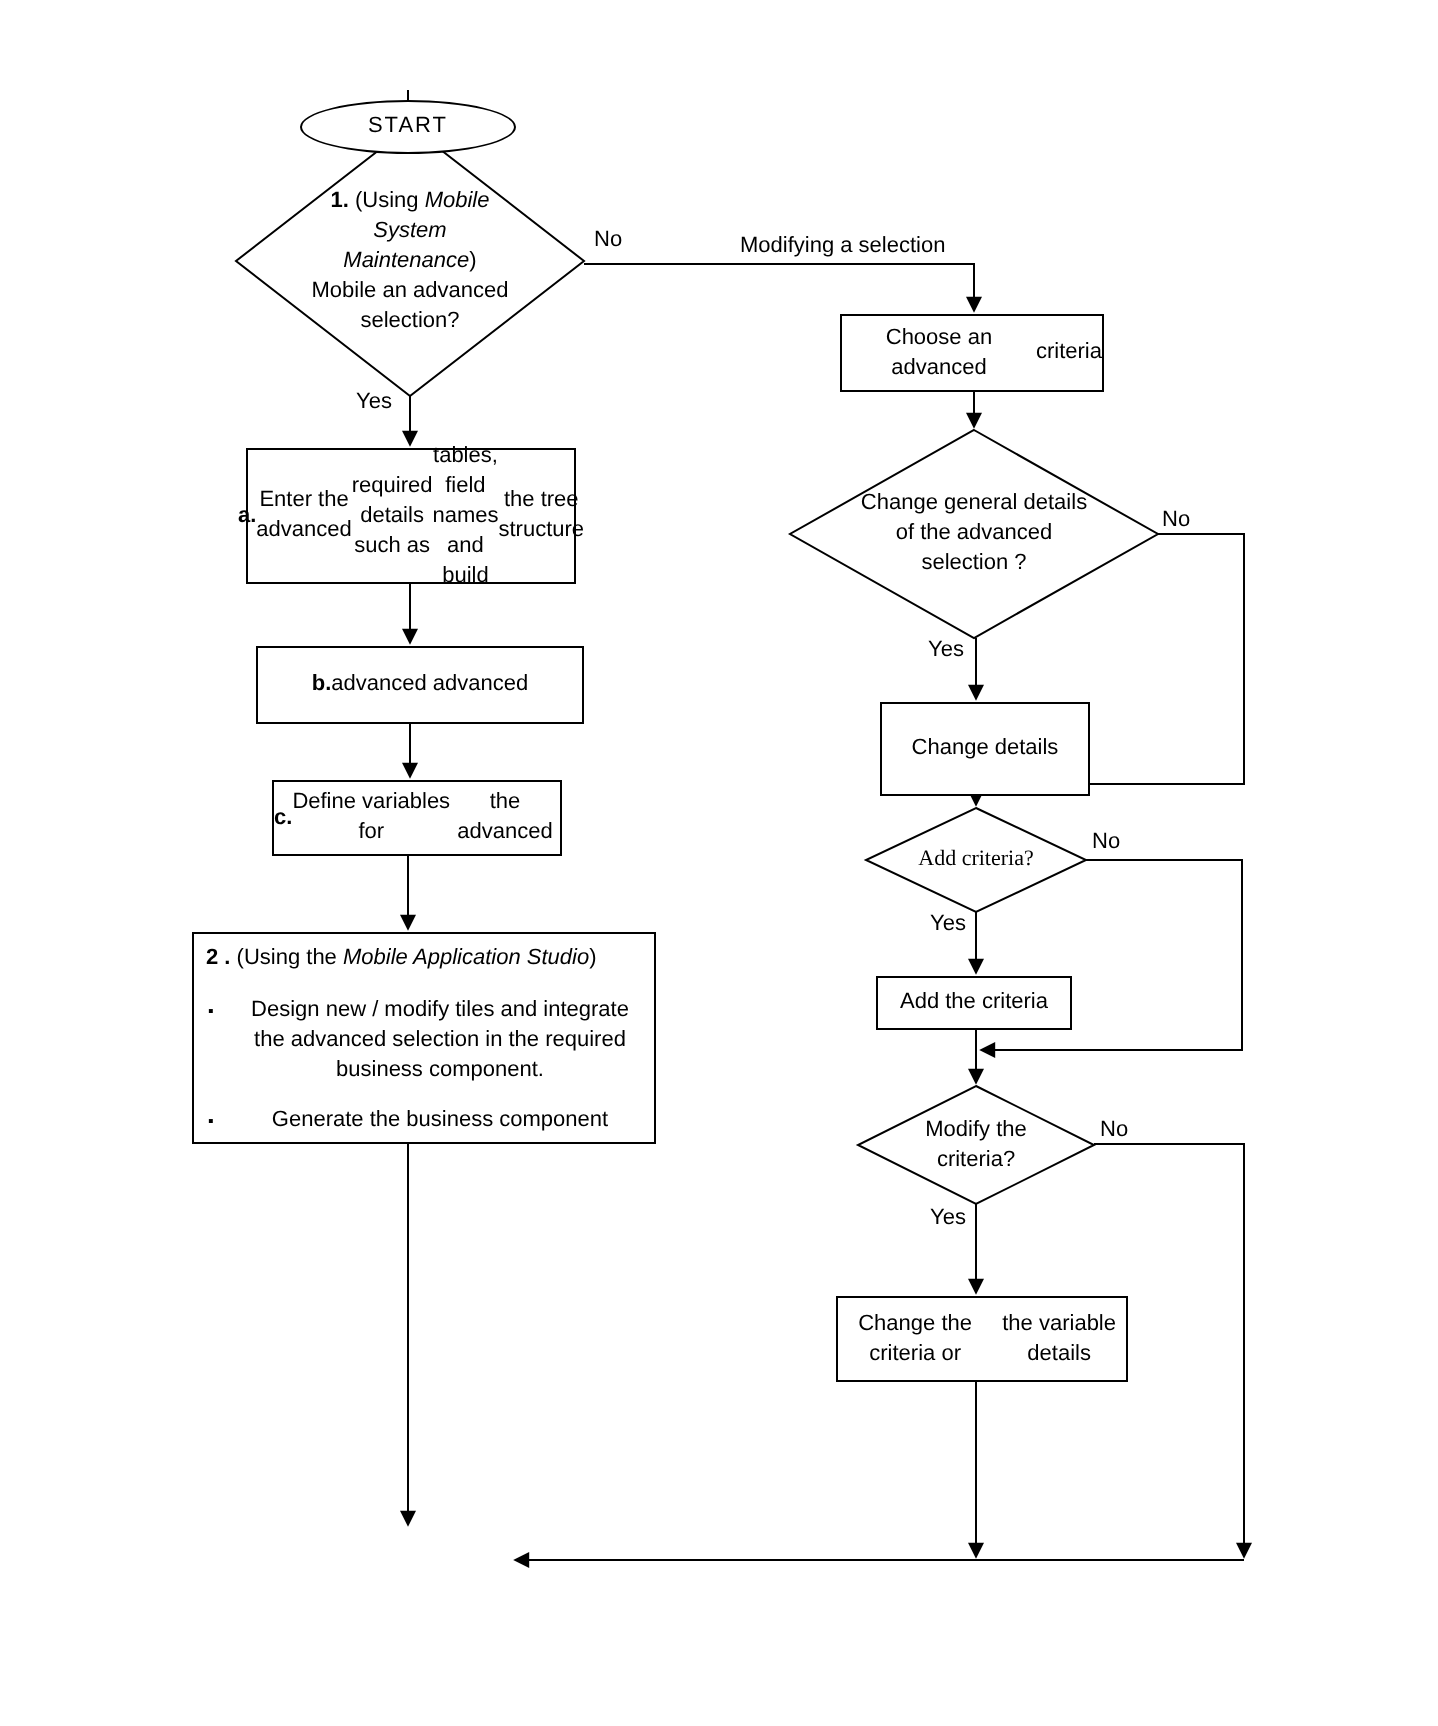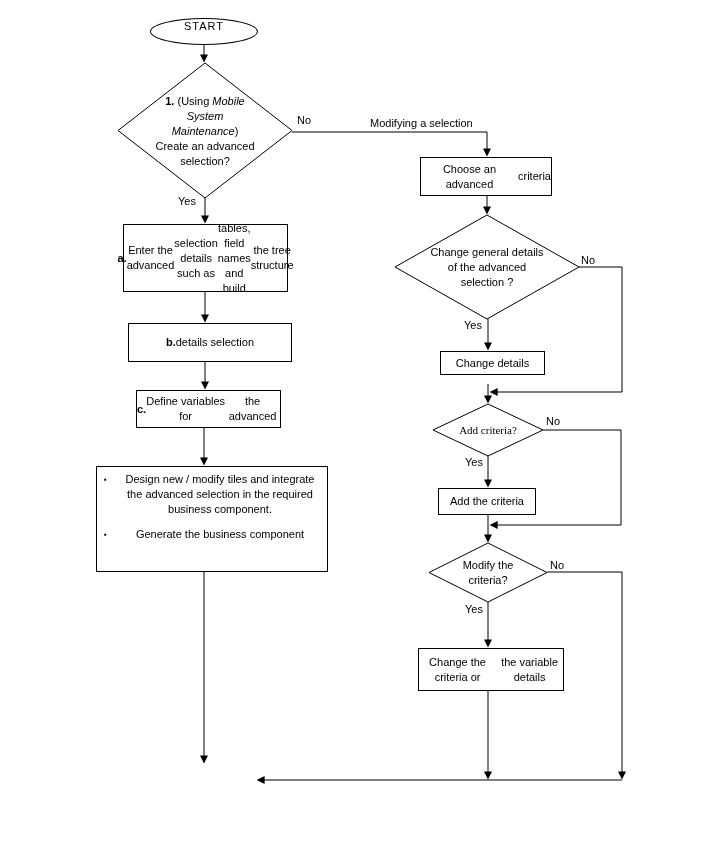--- a/index.html
+++ b/index.html
@@ -6,21 +6,21 @@
   .canvas{
     position:relative;width:719px;height:863px;background:#ffffff;
     font-family:"Liberation Sans","DejaVu Sans",sans-serif;
     font-size:11px;line-height:15px;color:#000;overflow:hidden;
   }
   svg.layer{position:absolute;left:0;top:0;}
   svg .edge{fill:none;stroke:#000;stroke-width:1;}
   svg .shape{fill:#fff;stroke:#000;stroke-width:1;}
   .node{position:absolute;box-sizing:border-box;}
   .rect{border:1px solid #000;background:#fff;display:flex;align-items:center;justify-content:center;text-align:center;}
-  .oval{border:1px solid #000;border-radius:50%;background:#fff;display:flex;justify-content:center;text-align:center;letter-spacing:1px;}
+  .oval{border:1px solid #000;border-radius:50%;background:#fff;display:flex;align-items:center;justify-content:center;text-align:center;letter-spacing:1px;margin-top:32px;}
   .dtext{position:absolute;transform:translate(-50%,-50%);text-align:center;white-space:nowrap;}
   .lbl{position:absolute;white-space:nowrap;line-height:13px;}
   .box2{flex-direction:column;align-items:stretch;justify-content:flex-start;padding:5px 4px;text-align:left;}
   .b2head{margin:0 0 11px 2px;}
   .brow{display:flex;margin-bottom:10px;}
   .brow:last-child{margin-bottom:0;}
   .bull{width:13px;padding-left:3px;font-size:8px;line-height:15px;}
   .btxt{flex:1;text-align:center;}
 </style>
 </head>
@@ -57,64 +57,65 @@
     <polyline class="edge" marker-end="url(#arr)" points="204,572 204,761"></polyline>
     <polyline class="edge" marker-end="url(#arr)" points="205,292 205,320"></polyline>
     <polyline class="edge" marker-end="url(#arr)" points="205,362 205,387"></polyline>
     <polyline class="edge" marker-end="url(#arr)" points="204,428 204,463"></polyline>
   </svg>
 
   <div class="node oval" style="left:150px;top:18px;width:108px;height:27px;">
     <span>START</span>
   </div>
 
-  <div class="dtext" style="left:205px;top:131px;"><span style="font-weight: bold;">1.</span><span> (Using </span><span style="font-style: italic;">Mobile</span><br><span style="font-style: italic;">System</span><br><span style="font-style: italic;">Maintenance</span><span>)</span><br><span>Create an advanced</span><br><span>selection?</span></div>
+  <div class="dtext" style="left:205px;top:131px;"><span style="font-weight: bold;">1.</span><span> (Using </span><span style="font-style: italic;">Mobile</span><br><span style="font-style: italic;">System</span><br><span style="font-style: italic;">Maintenance</span><span>)</span><br><span>Mobile an advanced</span><br><span>selection?</span></div>
   <div class="dtext" style="left:487px;top:267px;"><span>Change general details</span><br><span>of the advanced</span><br><span>selection ?</span></div>
   <div class="dtext" style="left:488px;top:430px;font-family:Liberation Serif, serif;"><span>Add criteria?</span></div>
   <div class="dtext" style="left:488px;top:573px;"><span>Modify the</span><br><span>criteria?</span></div>
 
   <div class="node rect" style="left:123px;top:224px;width:165px;height:68px;">
       <span style="font-weight: bold;">a.</span>
       <span> Enter the advanced</span>
       <br>
-      <span>selection details such as</span>
+      <span>required details such as</span>
       <br>
       <span>tables, field names and build</span>
       <br>
       <span>the tree structure</span>
     </div>
   <div class="node rect" style="left:128px;top:323px;width:164px;height:39px;">
       <span style="font-weight: bold;">b.</span>
       <br>
-      <span>details selection</span>
+      <span>advanced advanced</span>
     </div>
   <div class="node rect" style="left:136px;top:390px;width:145px;height:38px;">
       <span style="font-weight: bold;">c.</span>
       <span> Define variables for</span>
       <br>
       <span>the advanced</span>
     </div>
 
   <div class="node rect box2" style="left:96px;top:466px;width:232px;height:106px;">
+    <div class="b2head"><span style="font-weight: bold;">2 .</span><span> (Using the </span><span style="font-style: italic;">Mobile Application Studio</span><span>)</span></div>
     <div class="brow">
       <span class="bull">▪</span>
       <span class="btxt"><span>Design new / modify tiles and integrate</span><br><span>the advanced selection in the required</span><br><span>business component.</span></span>
     </div>
     <div class="brow">
       <span class="bull">▪</span>
       <span class="btxt"><span>Generate the business component</span></span>
     </div>
   </div>
 
   <div class="node rect" style="left:420px;top:157px;width:132px;height:39px;">
       <span>Choose an advanced</span>
       <br>
       <span>criteria</span>
     </div>
-  <div class="node rect" style="left:440px;top:351px;width:105px;height:24px;">
+  <div class="node rect" style="left:440px;top:351px;width:105px;height:47px;">
       <span>Change details</span>
     </div>
   <div class="node rect" style="left:438px;top:488px;width:98px;height:27px;">
       <span>Add the criteria</span>
     </div>
   <div class="node rect" style="left:418px;top:648px;width:146px;height:43px;">
       <span>Change the criteria or</span>
       <br>
       <span>the variable details</span>
     </div>

